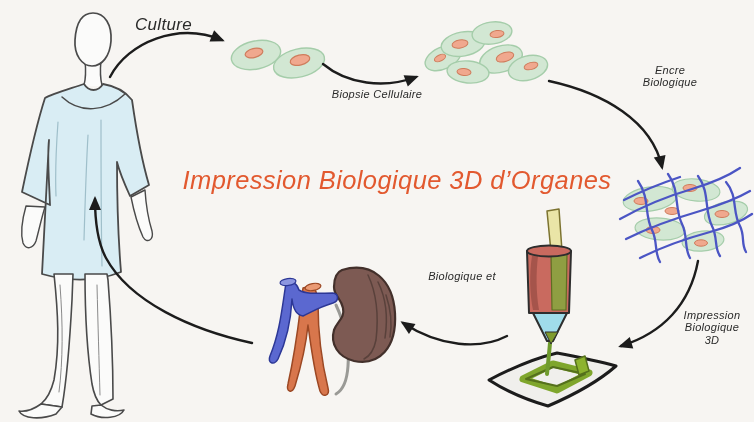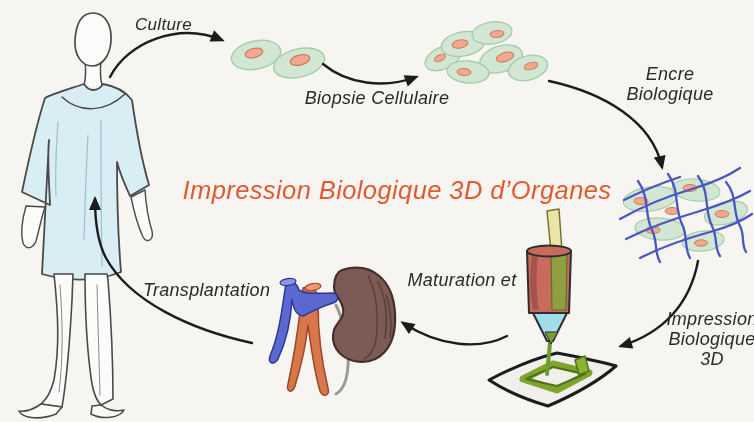--- a/index.html
+++ b/index.html
@@ -15,36 +15,36 @@
     background: #f7f5f2;
   }
   .stage svg {
     position: absolute;
     left: 0; top: 0;
     width: 754px; height: 422px;
   }
   .lbl {
     position: absolute;
     font-style: italic;
-    font-size: 18px;
+    font-size: 11px;
     line-height: 1.12;
     color: #2a2a2a;
     letter-spacing: .3px;
     white-space: nowrap;
   }
   .lbl.center { text-align: center; white-space: normal; }
   .lbl-biopsie        { left: 135px; top: 15px;  font-size: 17px; }
   .lbl-culture        { left: 302px; top: 88px;  width: 150px; text-align: center; }
   .lbl-encre          { left: 622px; top: 64px;  width: 96px; }
   .lbl-impression     { left: 664px; top: 309px; width: 96px; }
   .lbl-croissance     { left: 402px; top: 270px; width: 120px; }
   .lbl-transplant     { left: 143px; top: 280px; }
   .diagram-title {
     position: absolute;
-    left: 147px; top: 176px; width: 500px;
+    left: 147px; top: 166px; width: 500px;
     text-align: center;
     font-style: italic;
     font-size: 25.5px;
     letter-spacing: .4px;
     color: #e2592f;
     white-space: nowrap;
   }
 </style>
 </head>
 <body>
@@ -177,17 +177,16 @@
     <div>Biologique</div>
   </div>
 
   <div class="lbl center lbl-impression">
     <div>Impression</div>
     <div>Biologique</div>
     <div>3D</div>
   </div>
 
   <div class="lbl center lbl-croissance">
-    <div>Maturation et</div>
+    <div>Biologique et</div>
   </div>
 
-  <div class="lbl lbl-transplant">Transplantation</div>
 </div>
 
 </body></html>

